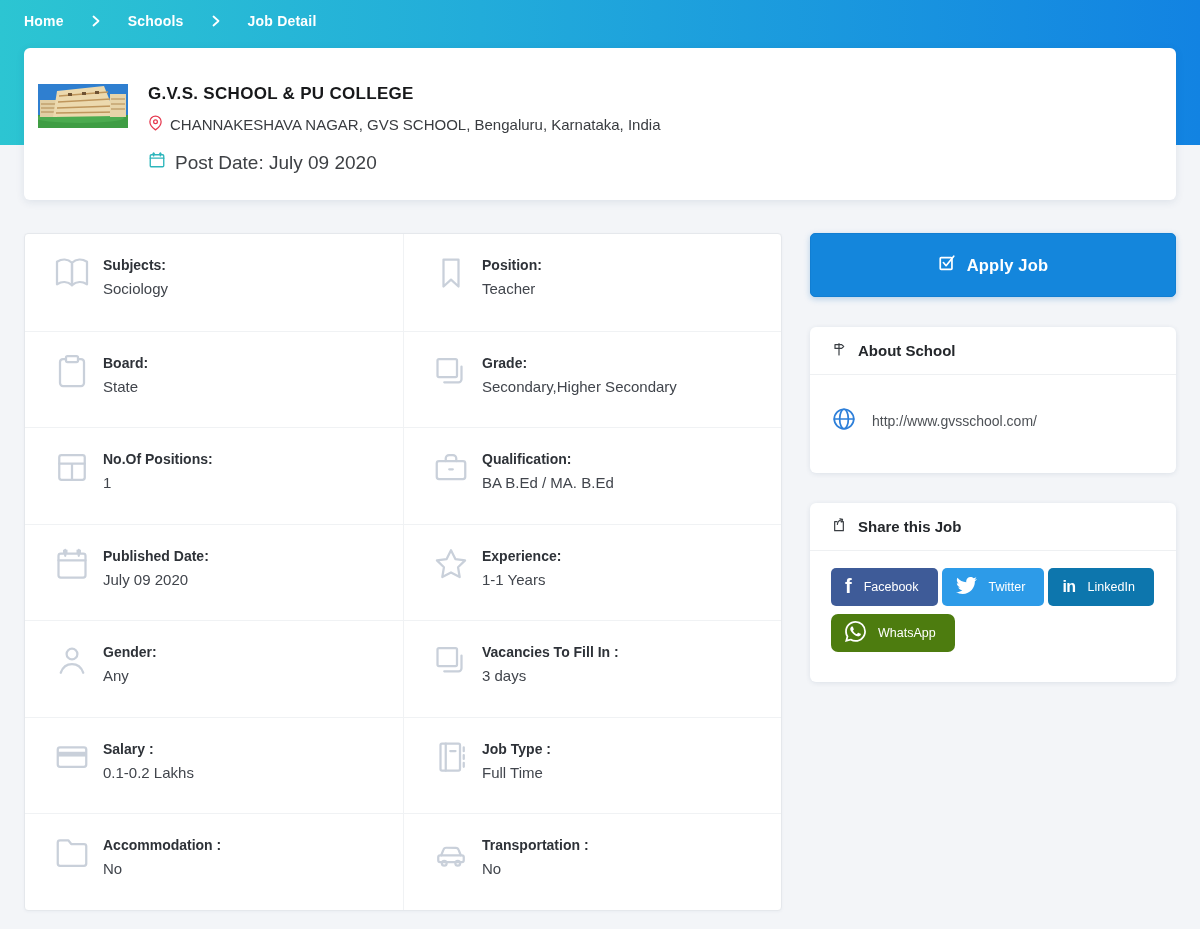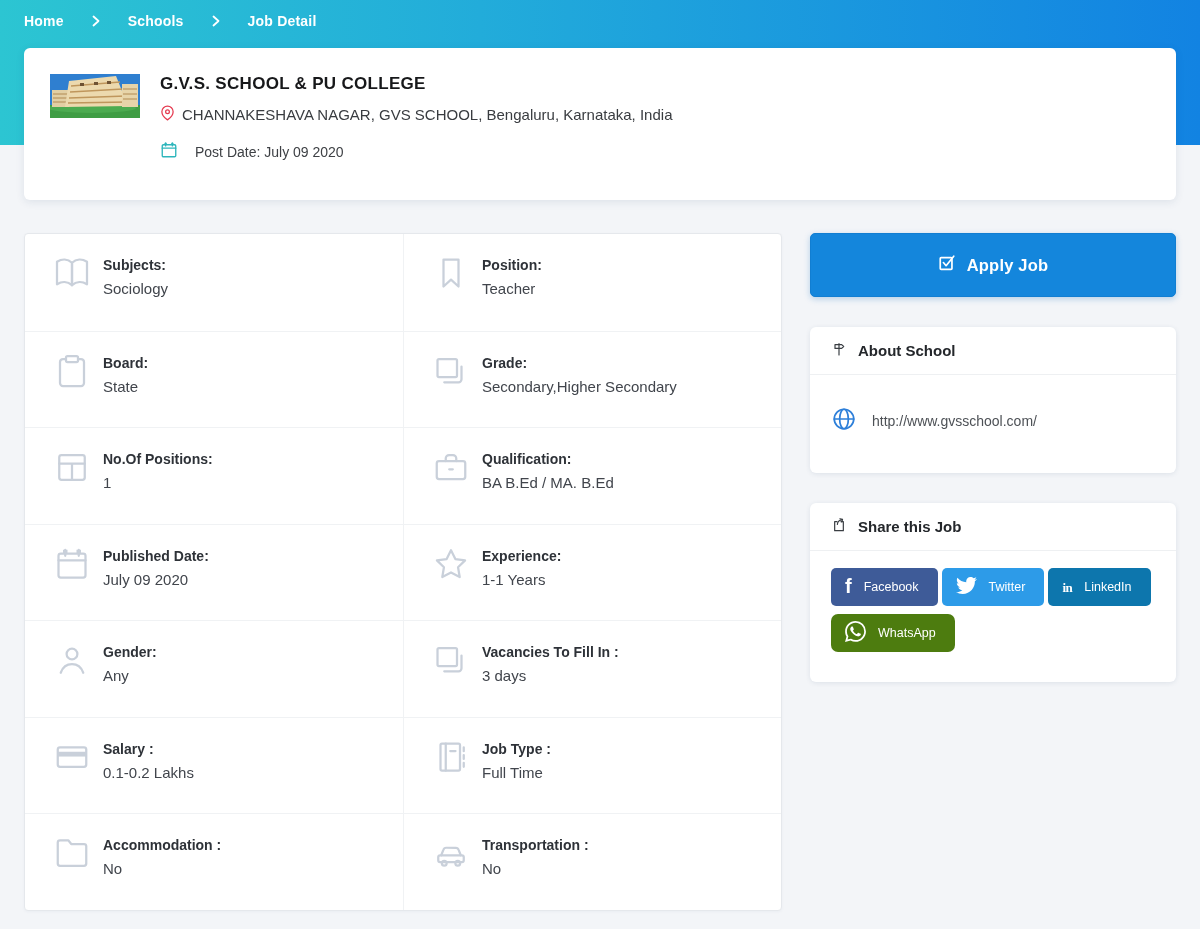--- a/index.html
+++ b/index.html
@@ -22,26 +22,26 @@
   }
   .crumb { cursor:pointer; }
   .crumb-sep svg { display:block; }
 
   
   .header-card {
     position:absolute; top:48px; left:24px; width:1152px; height:152px;
     background:#fff; border-radius:6px;
     box-shadow:0 2px 8px rgba(25,60,95,.10);
   }
-  .header-inner { display:flex; padding:26px 20px 0 14px;margin-left:12px; }
+  .header-inner { display:flex; padding:36px 20px 0 14px; }
   .school-photo { width:90px; height:44px; display:block; flex:none; }
   .header-text { margin-left:20px; }
   .school-name { font-size:17px; font-weight:700; color:#17181a; letter-spacing:.3px; }
   .location-row { margin-top:10px; display:flex; align-items:center; gap:7px; font-size:15px; color:#393c40; }
-  .postdate-row { margin-top:16px; display:flex; align-items:center; gap:17px; font-size:14px; color:#3e4145; }
+  .postdate-row { margin-top:16px; display:flex; align-items:center; gap:9px; font-size:19px; color:#3e4145; }
 
   
   .main { position:absolute; top:233px; left:24px; display:flex; gap:28px; }
 
   .details-card {
     width:758px; background:#fff;
     border:1px solid #e5e8ec; border-radius:4px;
     display:grid; grid-template-columns:1fr 1fr; grid-template-rows:repeat(7, 96.5px);
     box-shadow:0 1px 3px rgba(25,60,95,.04);
     overflow:hidden;
@@ -76,21 +76,21 @@
   .about-url { font-size:14px; color:#4d5156; text-decoration:none; cursor:pointer; }
   .share-body { padding:17px 21px 30px; display:flex; flex-wrap:wrap; gap:8px 4px; align-content:flex-start; }
   .share-btn {
     height:38px; border:none; border-radius:5px; color:#fff;
     display:inline-flex; align-items:center; gap:12px; padding:0 19px 0 14px;
     font-size:12.5px; font-family:inherit; cursor:pointer;
   }
   .fb { background:#3e5b98; } .tw { background:#2d9be8; }
   .li { background:#0d76ad; } .wa { background:#4d7c0f;border-radius:7px; }
   .fglyph { font-size:20px; font-weight:700; line-height:1; transform:translateY(-1px); }
-  .inglyph { font-size:13px; font-weight:700; line-height:1; letter-spacing:-.5px;font-family:Liberation Serif, serif; }
+  .inglyph { font-size:16px; font-weight:700; line-height:1; letter-spacing:-.5px; }
 </style>
 </head>
 <body>
 
 <div class="band"></div>
 
 <div class="breadcrumb">
   <span class="crumb">Home</span>
   <span class="crumb-sep">
     <svg width="8" height="12" viewBox="0 0 8 12">

